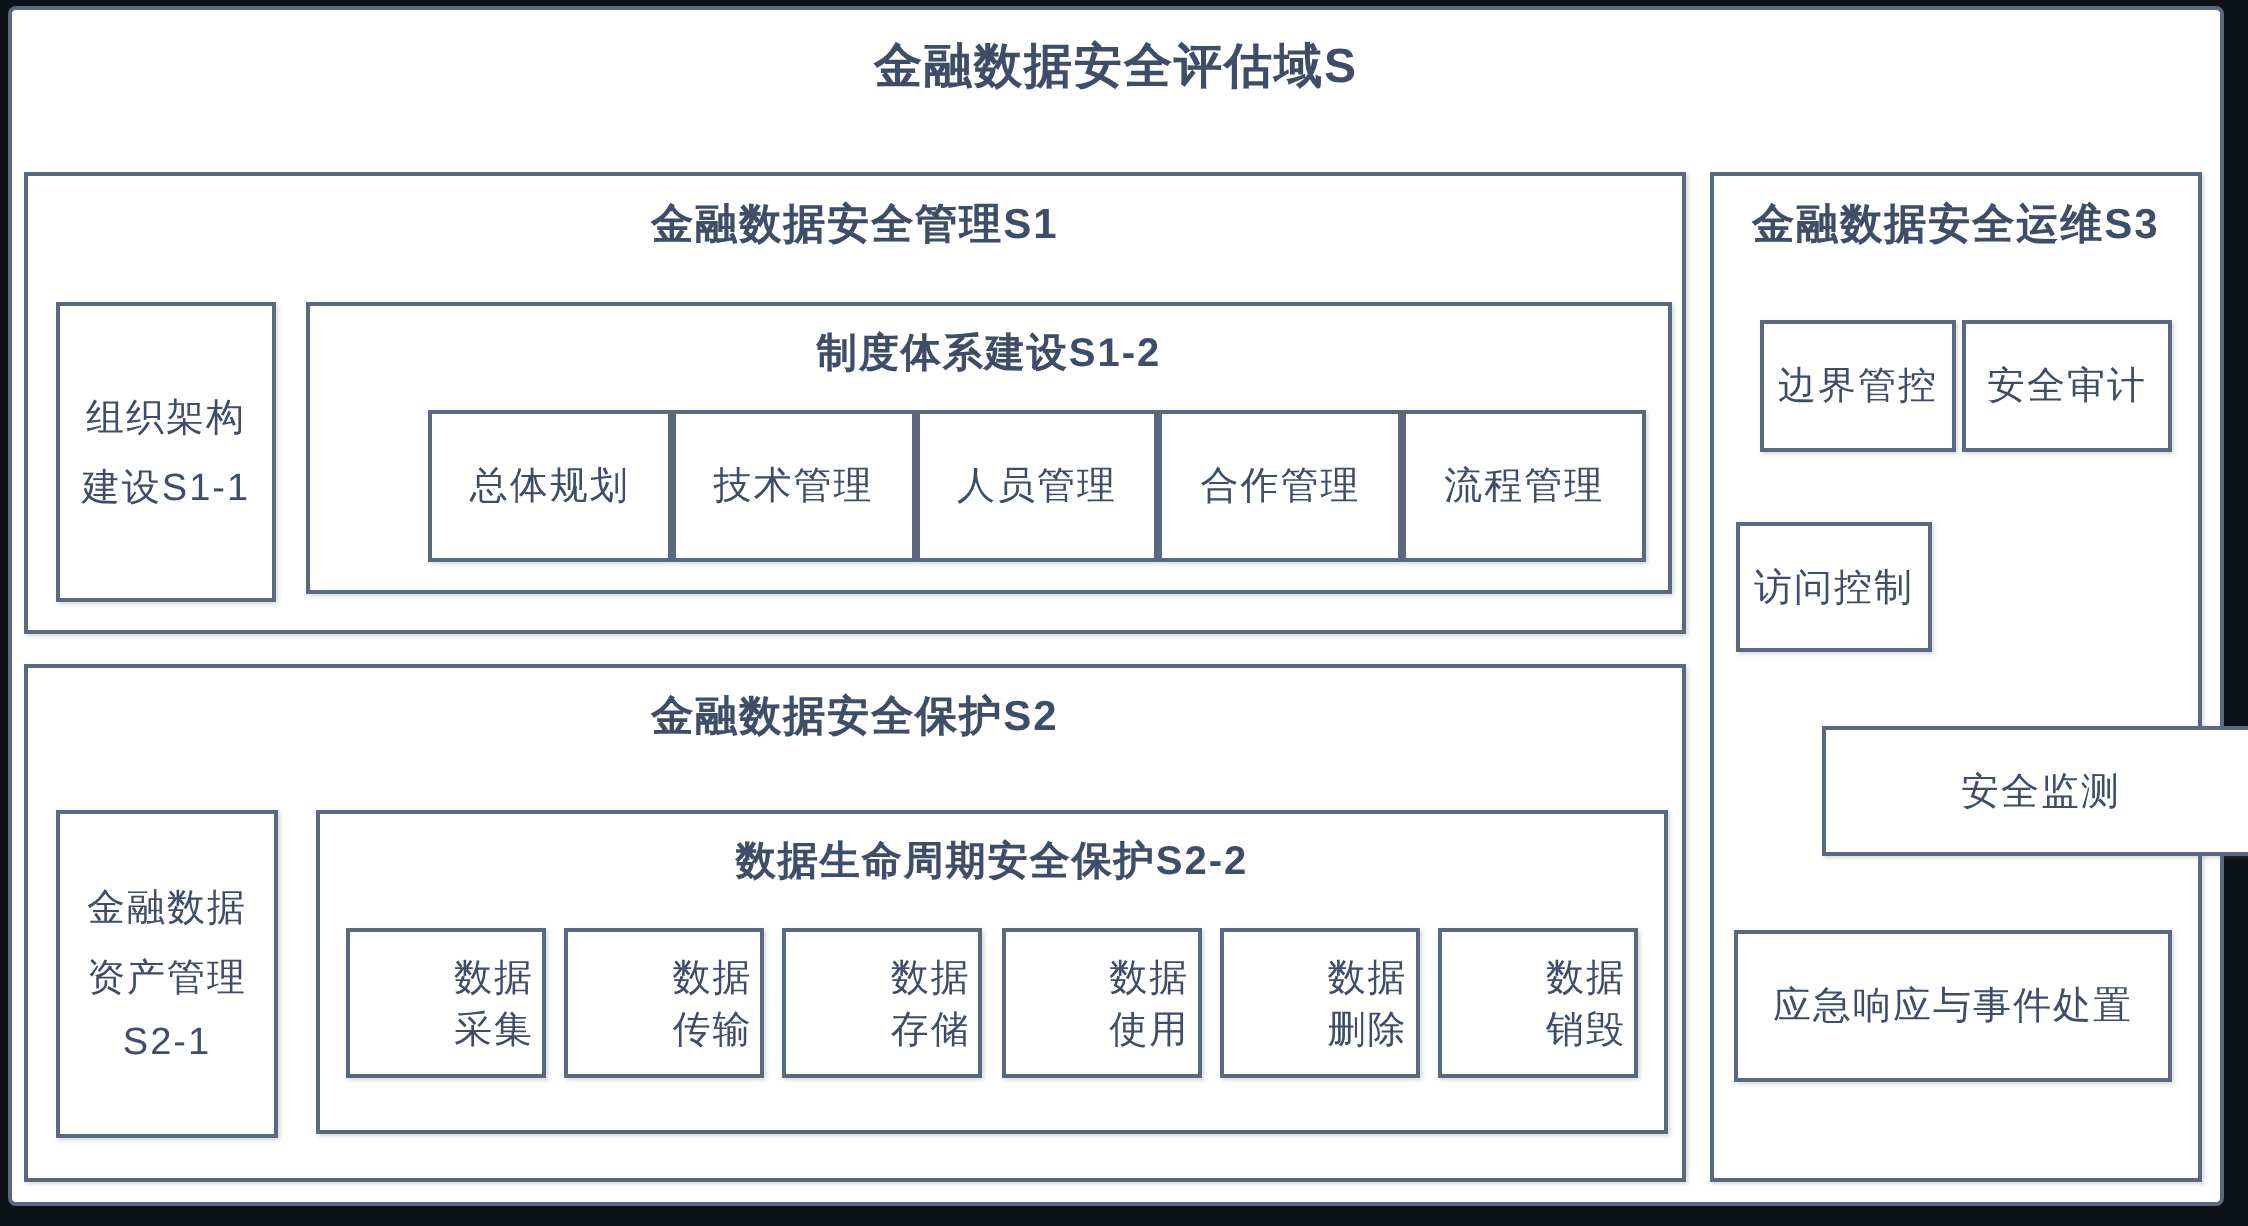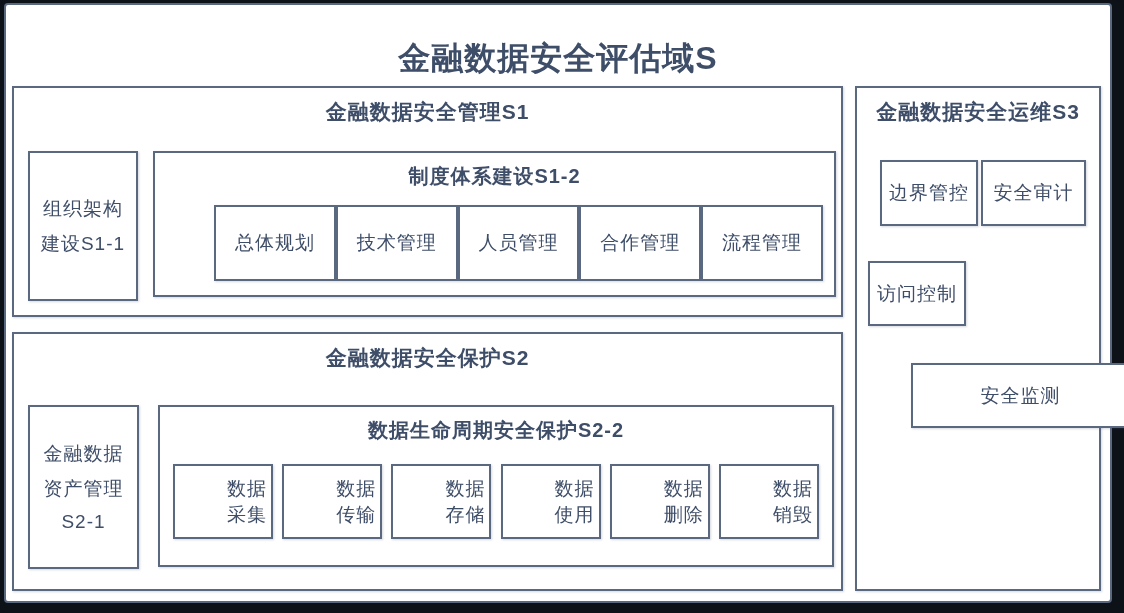--- a/index.html
+++ b/index.html
@@ -21,22 +21,22 @@
   .slide{
     position:absolute;left:4px;top:3px;
     width:1108px;height:600px;
     background:var(--bg);
     border:2px solid var(--border);
     border-radius:4px;
   }
   .main-title{
     position:absolute;top:12px;left:0;right:0;
     text-align:center;
-    font-size:32px;font-weight:700;
-    color:var(--text);letter-spacing:1px;margin-top:20px;
+    font-size:24px;font-weight:700;
+    color:var(--text);letter-spacing:1px;
   }
   .box{
     position:absolute;
     border:2px solid var(--border);
     background:var(--bg);
     box-shadow:1px 1px 2px rgba(90,104,128,.25);
   }
   .section-title{
     position:absolute;top:10px;left:0;right:0;
     text-align:center;
@@ -140,16 +140,17 @@
       </div>
     </section>
 
     <section class="box s3">
       <div class="section-title">金融数据安全运维S3</div>
 
       <div class="box item s3-b1">边界管控</div>
       <div class="box item s3-b2">安全审计</div>
       <div class="box item s3-b3">访问控制</div>
       <div class="box item s3-b5">安全监测</div>
+      <div class="box item s3-b6">应急响应与事件处置</div>
     </section>
 
   </div>
 </div>
 
 </body></html>

